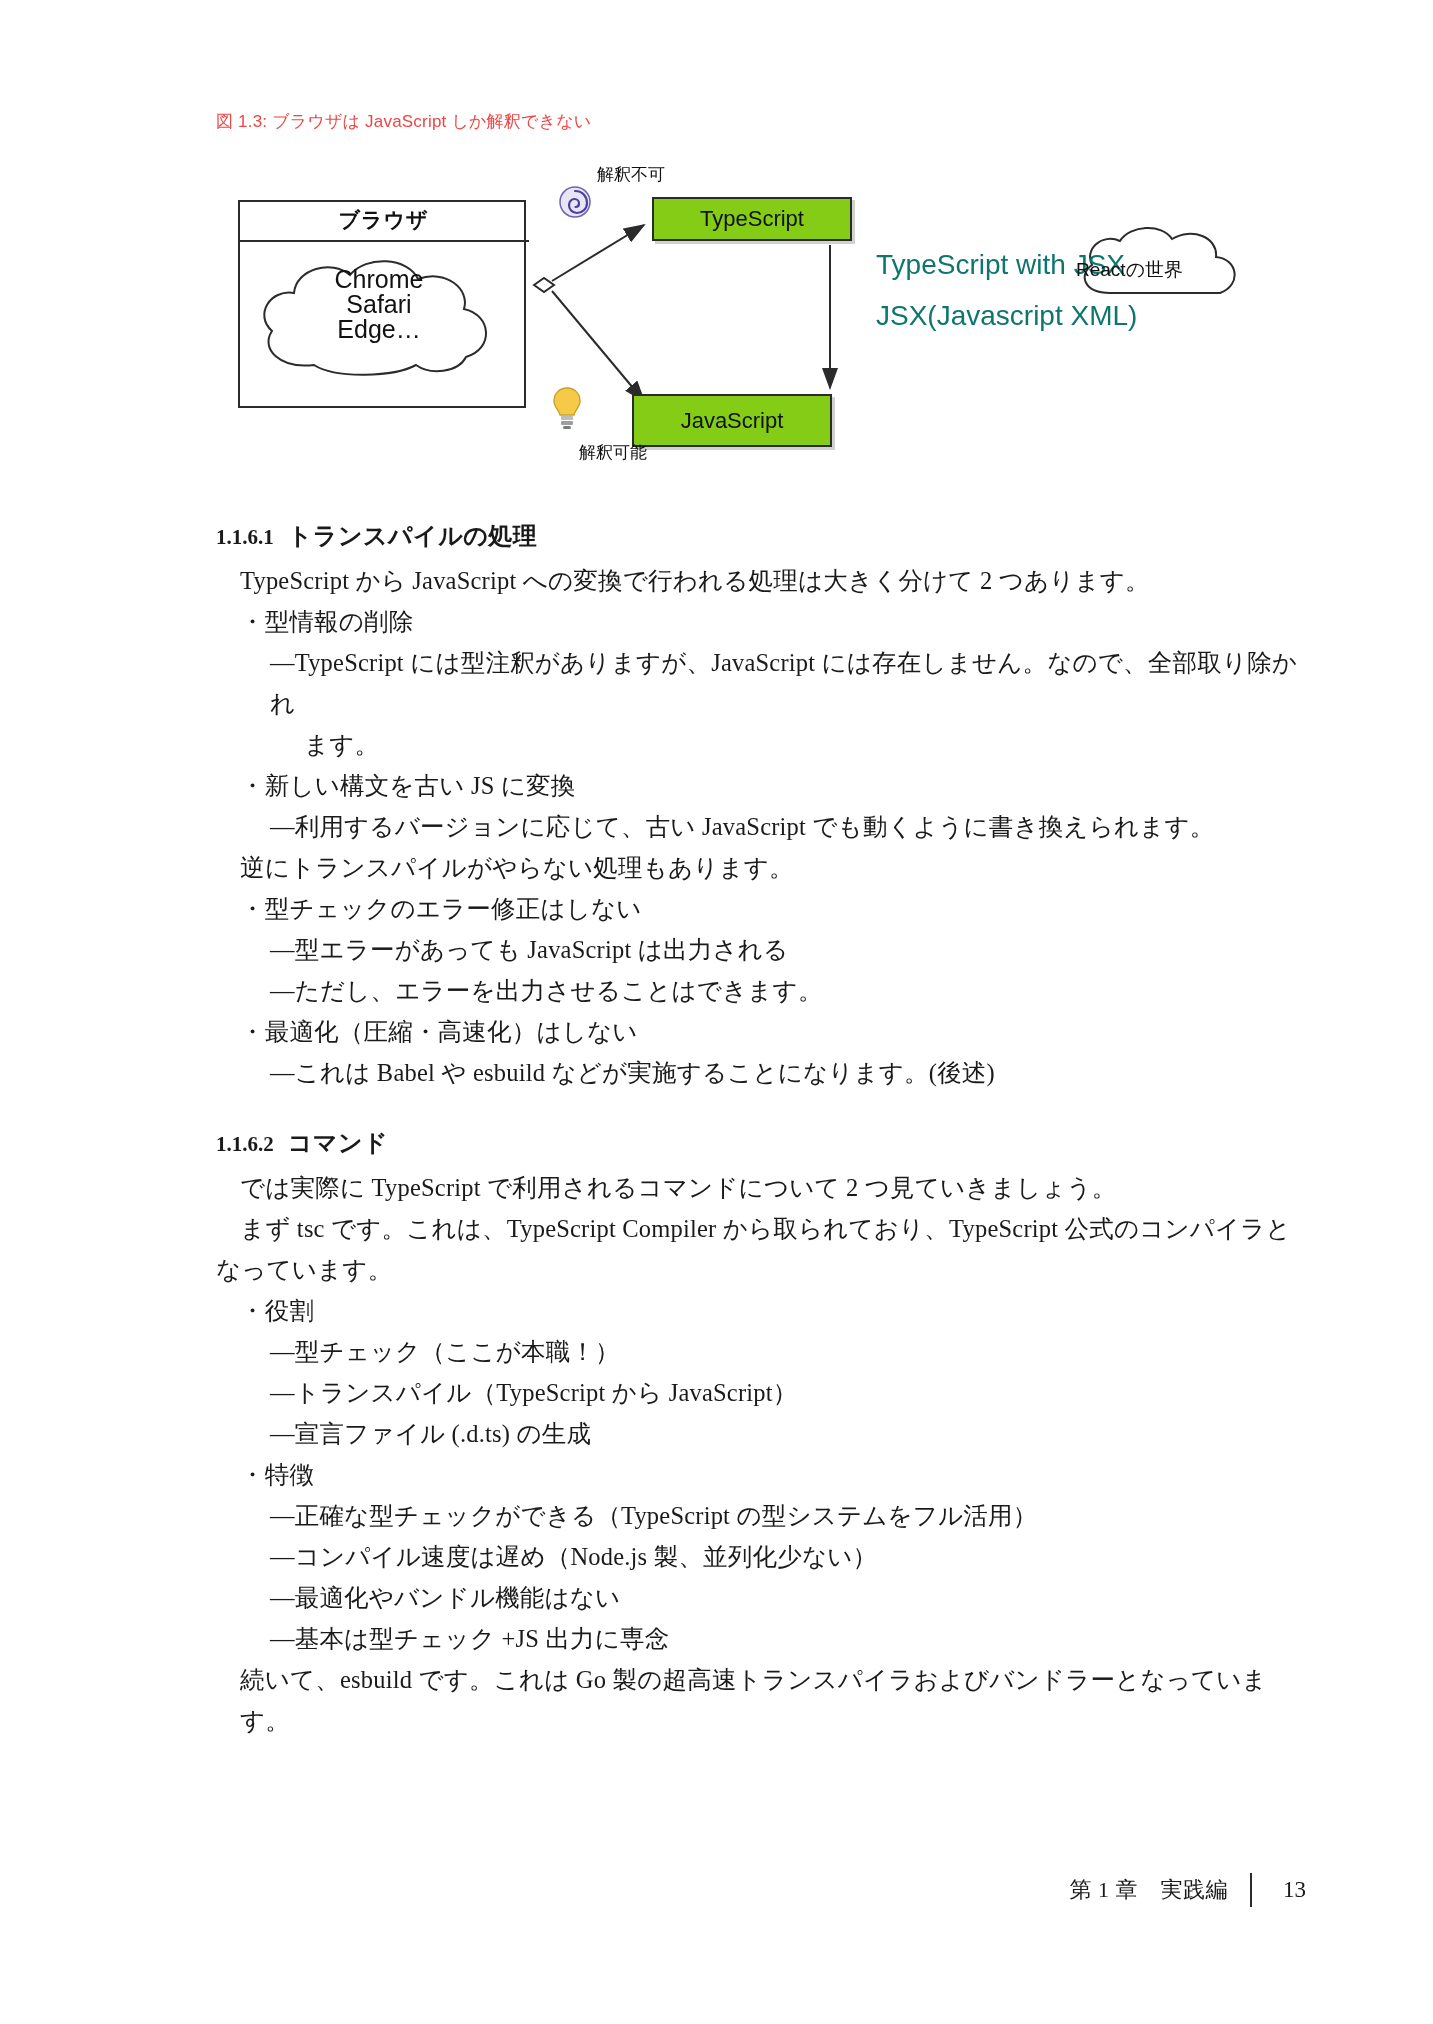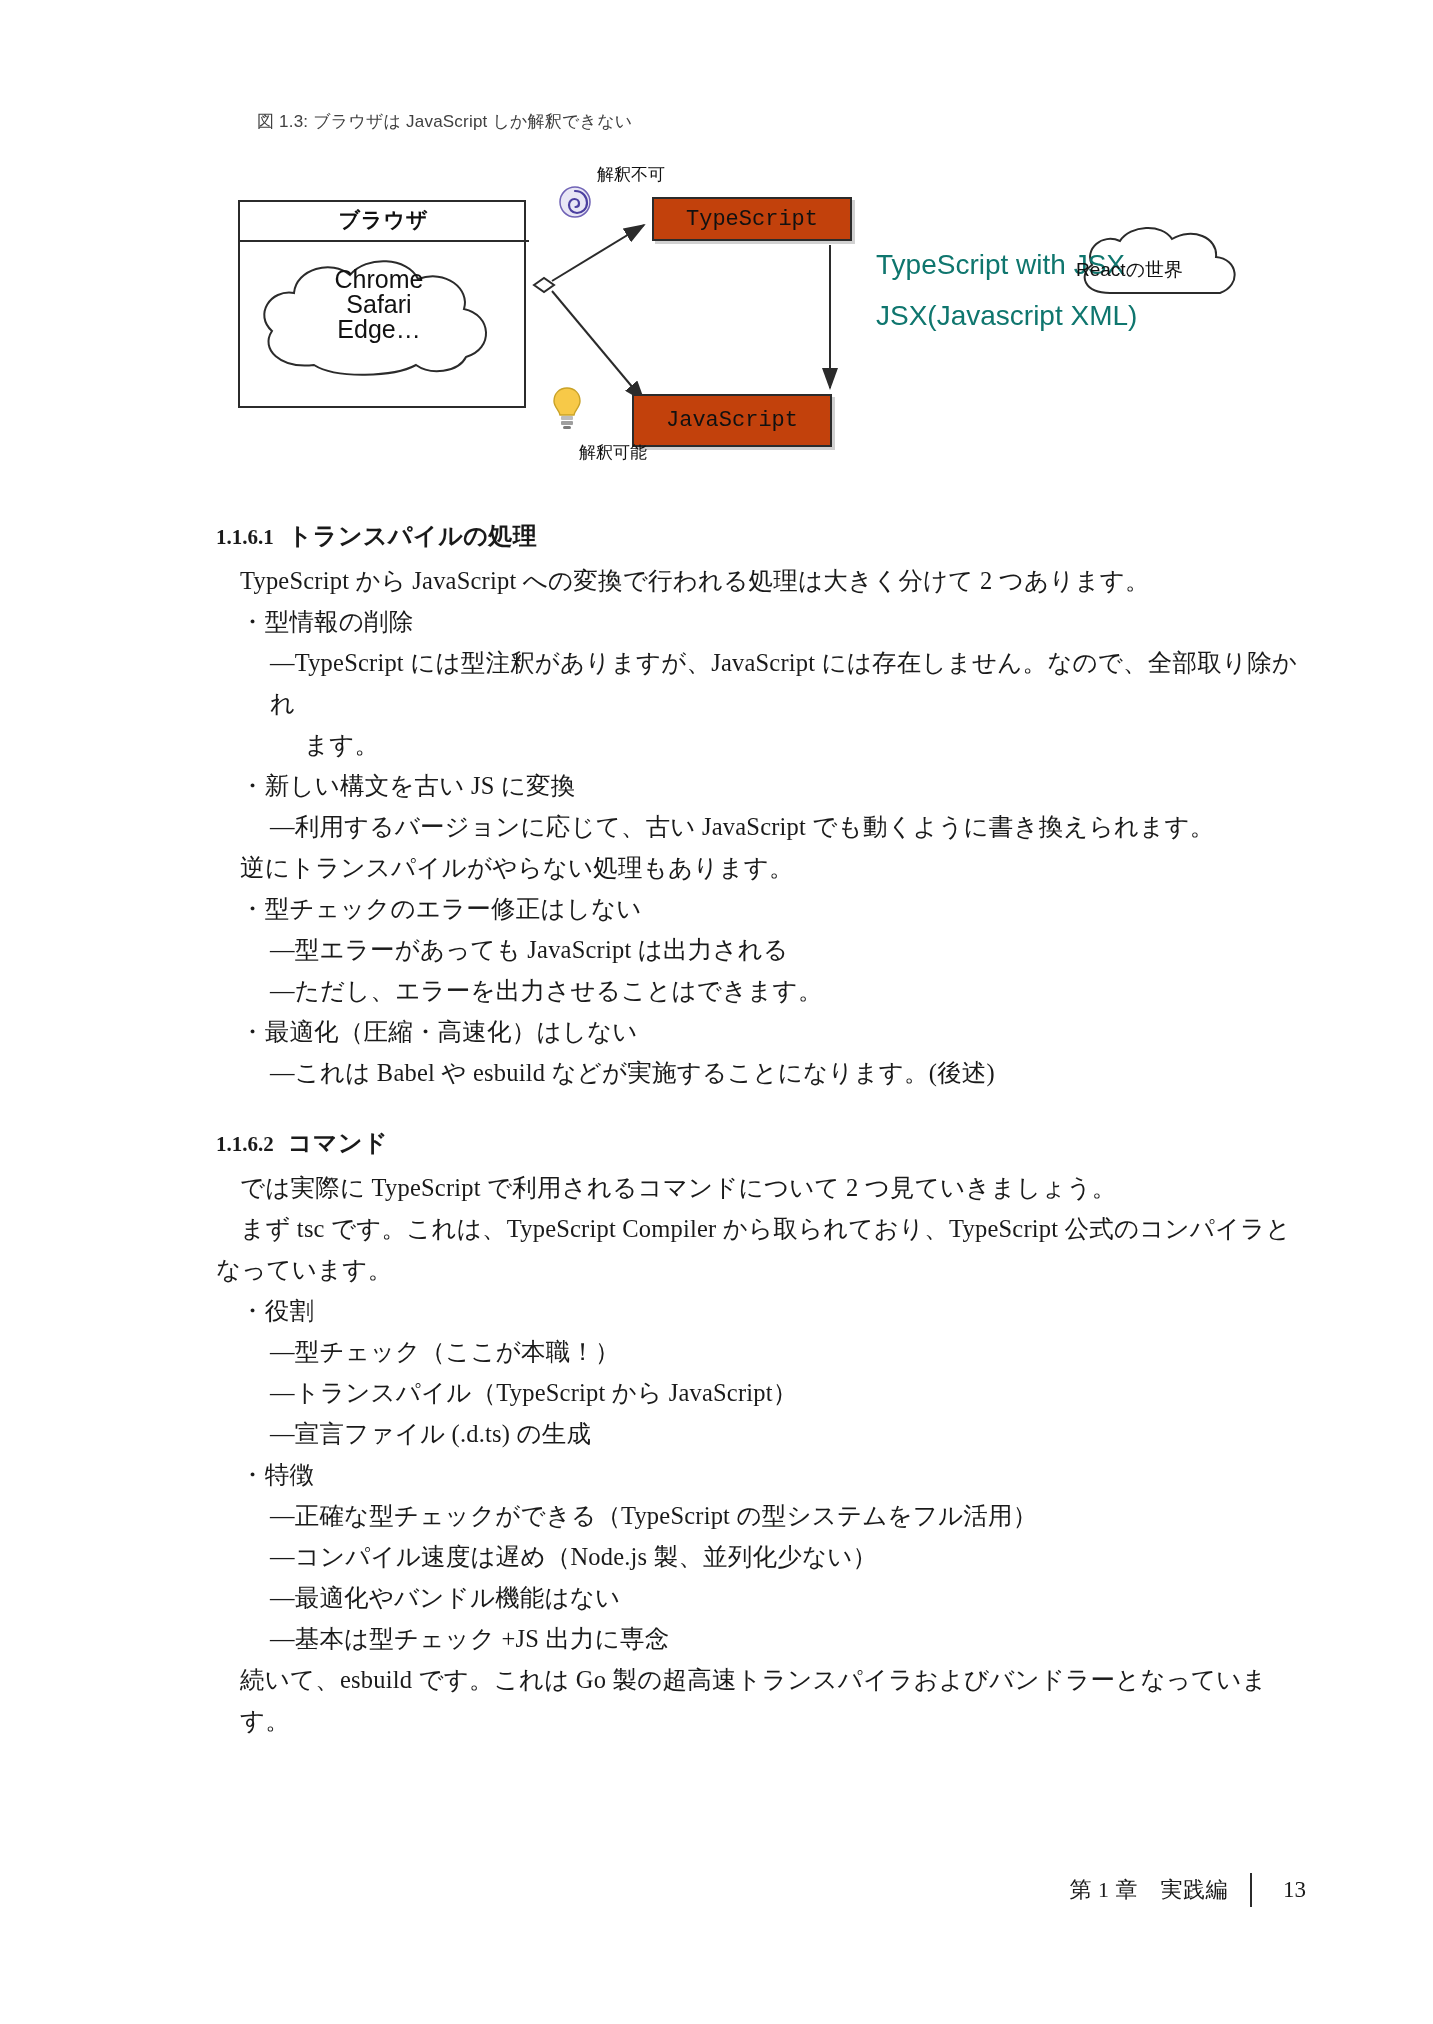--- a/index.html
+++ b/index.html
@@ -23,22 +23,21 @@
   }
 
   
   .figure-caption {
     position: absolute;
     left: 216px;
     top: 110px;
     font-family: "Liberation Sans", sans-serif;
     font-size: 17px;
     letter-spacing: 0.2px;
-    color: #404040;
-    margin-left: 41px;
+    color: #ef4444;
   }
 
   .figure-area {
     position: absolute;
     left: 216px;
     top: 145px;
     width: 1090px;
     height: 310px;
   }
 
@@ -87,26 +86,26 @@
     font-family: "Liberation Sans", sans-serif;
     font-size: 25px;
     line-height: 25px;
     color: #111;
   }
 
   
   .node-box {
     position: absolute;
     border: 2px solid #2b2b2b;
-    background: #c2410c;
+    background: #84cc16;
     box-sizing: border-box;
     display: flex;
     align-items: center;
     justify-content: center;
-    font-family: Liberation Mono, monospace;
+    font-family: Liberation Sans, sans-serif;
     font-size: 22px;
     color: #111;
     box-shadow: 3px 3px 0 rgba(0,0,0,0.18);
   }
   .node-ts {
     left: 436px;
     top: 52px;
     width: 200px;
     height: 44px;
   }

